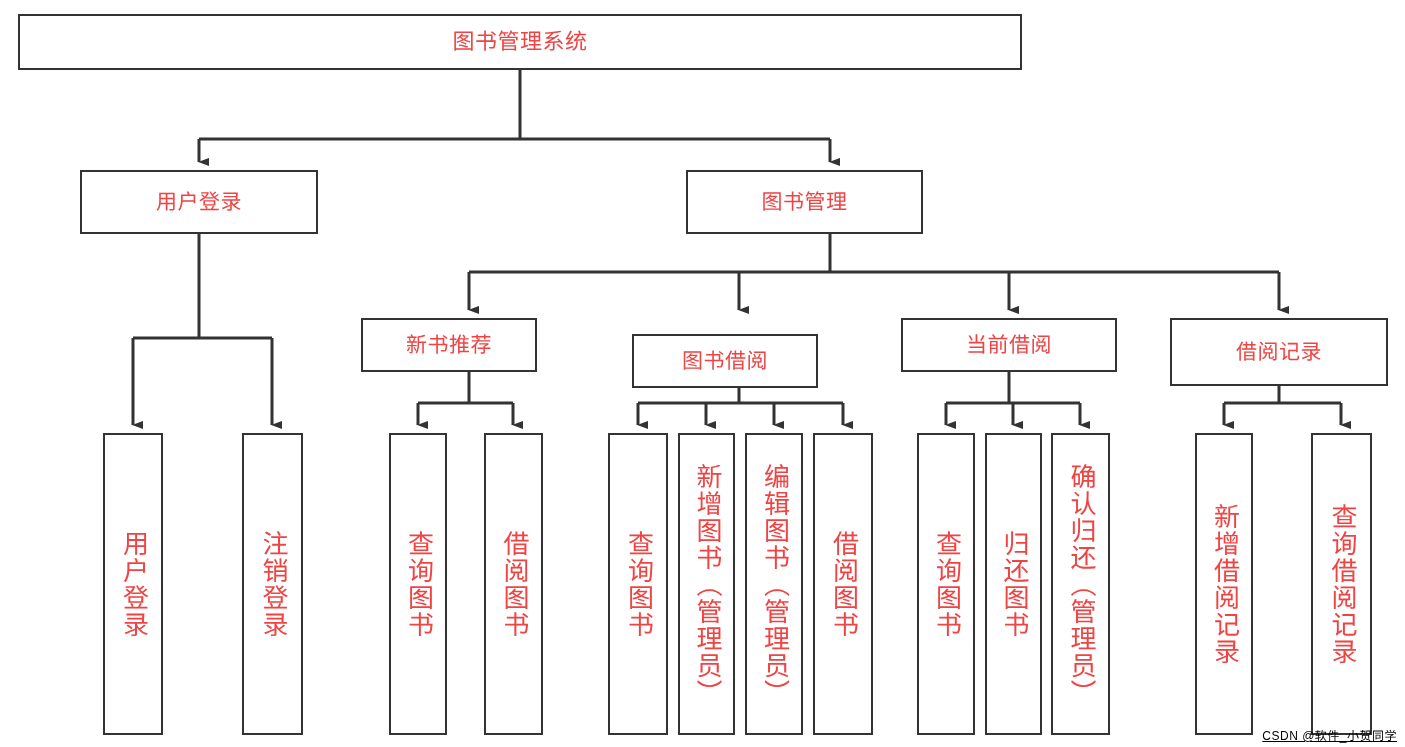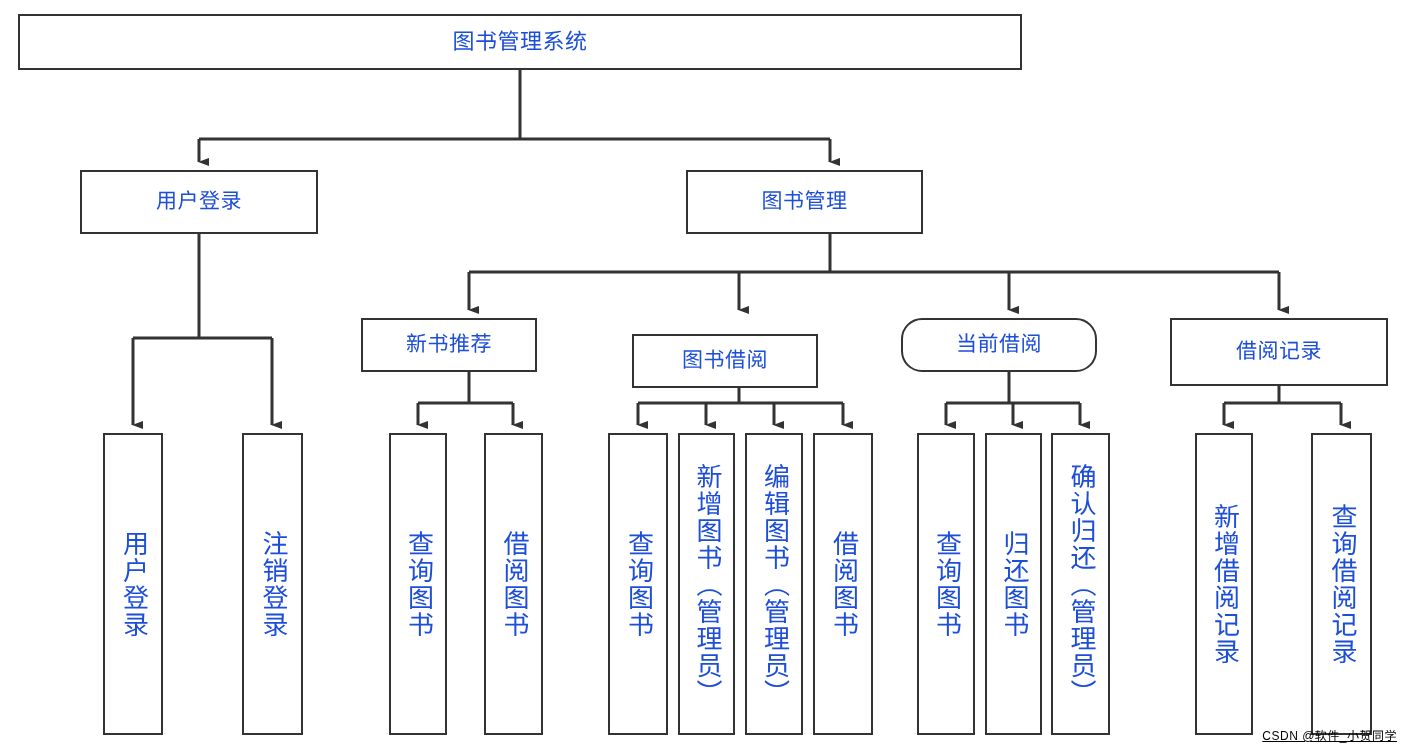--- a/index.html
+++ b/index.html
@@ -33,22 +33,21 @@
     border: 2px solid #333333;
     display: flex;
     align-items: center;
     justify-content: center;
     color: #1a1a1a;
   }
   .node .label {
     display: block;
     text-align: right;
     line-height: 1.12;
-    color: #1d4ed8;
-    font-family: Liberation Serif, serif;
+    color: #ef4444;
   }
   
   .node.horiz .label {
     font-size: 21px;
     letter-spacing: 0.5px;
     white-space: nowrap;
   }
   .node.root .label {
     font-size: 22px;
   }
@@ -147,21 +146,21 @@
   </div>
 
   <div class="node horiz" style="left:361px; top:318px; width:176px; height:54px;">
     <span class="label">新书推荐</span>
   </div>
 
   <div class="node horiz" style="left:632px; top:334px; width:186px; height:54px;">
     <span class="label">图书借阅</span>
   </div>
 
-  <div class="node horiz" style="left:901px; top:318px; width:196px; height:54px;border-radius:21px;">
+  <div class="node horiz" style="left:901px; top:318px; width:216px; height:54px;">
     <span class="label">当前借阅</span>
   </div>
 
   <div class="node horiz" style="left:1170px; top:318px; width:218px; height:68px;">
     <span class="label">借阅记录</span>
   </div>
 
   <div class="node vert" style="left:103px; top:433px; width:60px; height:302px;">
     <span class="label">用户登录</span>
   </div>

